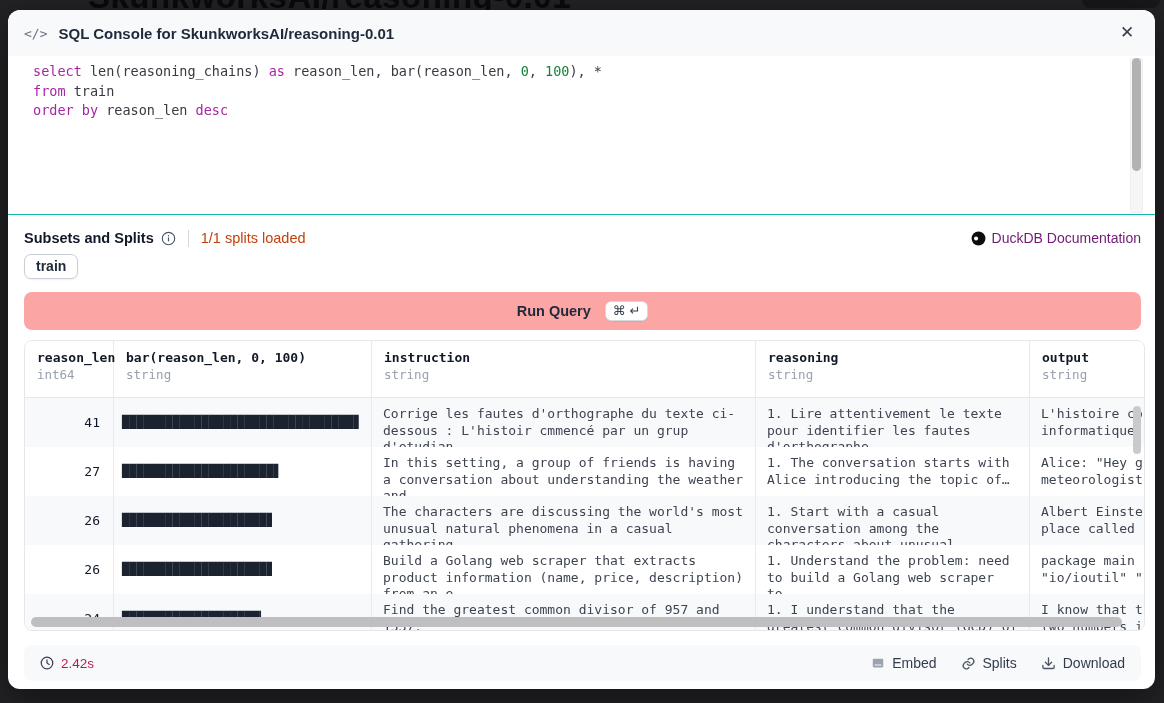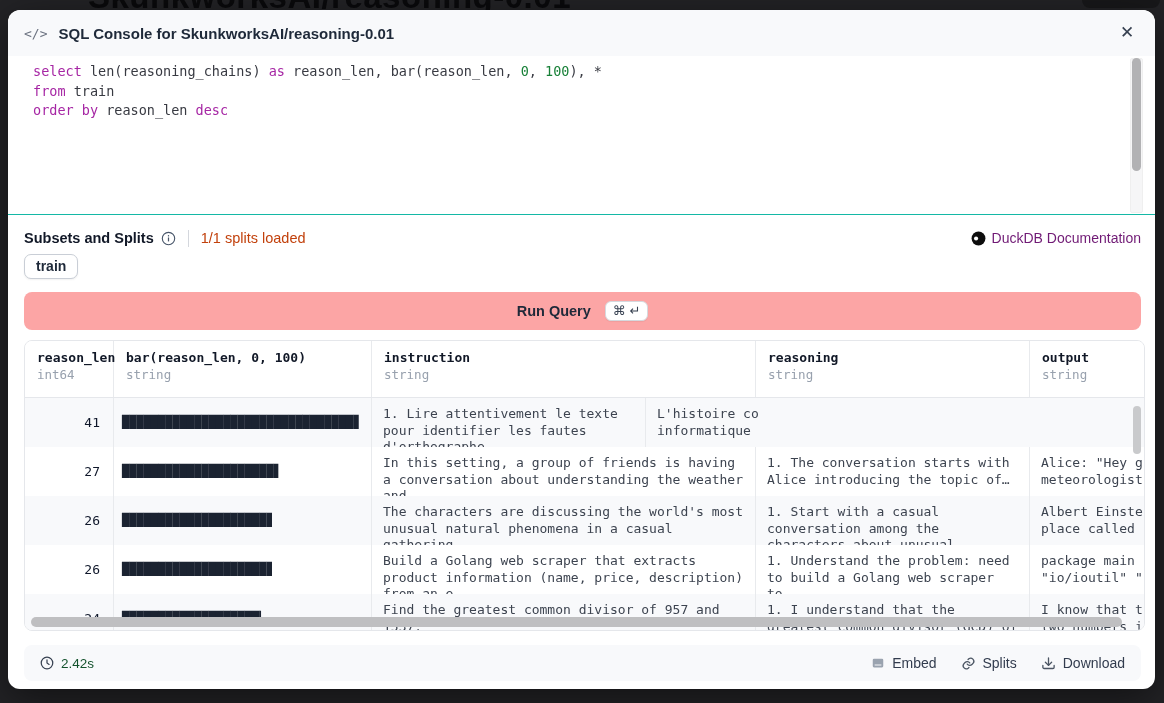--- a/index.html
+++ b/index.html
@@ -76,21 +76,21 @@
   .td-bar { display:flex; align-items:center; padding-left:8px; }
   .bar-glyphs { font-size:12px; line-height:17px; color:var(--bar,#1b2331); white-space:pre; letter-spacing:0; }
   .td-text { padding:8px 11px 0; font-size:13px; line-height:16.5px; color:#3d4450; }
   .td-pre { white-space:pre; }
   .table-vsb { position:absolute; top:65px; right:3px; width:8px; height:48px; background:#c9cacc; border-radius:4px; }
   .table-hsb { position:absolute; bottom:3px; left:6px; right:22px; height:10px; background:#bfbfc1; border-radius:5px; }
 
   
   .footer { position:absolute; top:635px; left:16px; right:14px; height:36px; background:#f8f9fb;
     border-radius:8px; display:flex; align-items:center; justify-content:space-between; padding:0 16px; }
-  .duration { display:flex; align-items:center; gap:7px; font-size:13.5px; color:#14532d; }
+  .duration { display:flex; align-items:center; gap:7px; font-size:13.5px; color:#be185d; }
   .footer-actions { display:flex; align-items:center; gap:24px; }
   .footer-action { display:flex; align-items:center; gap:7px; font-size:14px; color:#323c4e; cursor:pointer; }
   svg.ic { display:block; }
 </style>
 </head>
 <body>
 
 <div class="backdrop-text">SkunkworksAI/reasoning-0.01</div>
 <div class="backdrop-pill"></div>
 
@@ -163,20 +163,21 @@
           <div class="col-name">output</div>
           <div class="col-type">string</div>
         </div>
       </div>
     <div class="tbody" id="tbody">
         <div class="tr">
           <div class="td td-num c0">41</div>
           <div class="td td-bar c1">
             <span class="bar-glyphs">████████████████████████████████▊</span>
           </div>
+          <div class="td td-text c2">Corrige les fautes d'orthographe du texte ci-dessous : L'histoir cmmencé par un grup d'etudian…</div>
           <div class="td td-text c3">1. Lire attentivement le texte pour identifier les fautes d'orthographe…</div>
           <div class="td td-text c4 td-pre">L'histoire co
 informatique</div>
         </div>
         <div class="tr">
           <div class="td td-num c0">27</div>
           <div class="td td-bar c1">
             <span class="bar-glyphs">█████████████████████▋</span>
           </div>
           <div class="td td-text c2">In this setting, a group of friends is having a conversation about understanding the weather and…</div>

